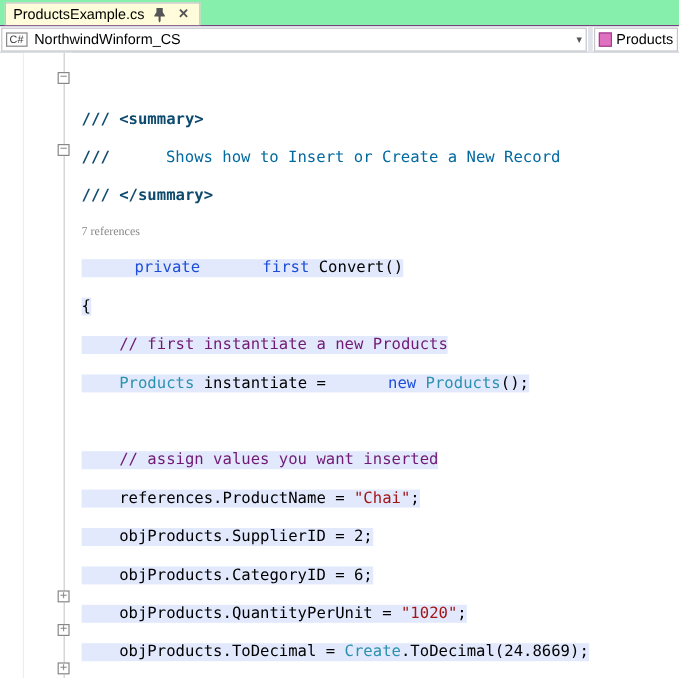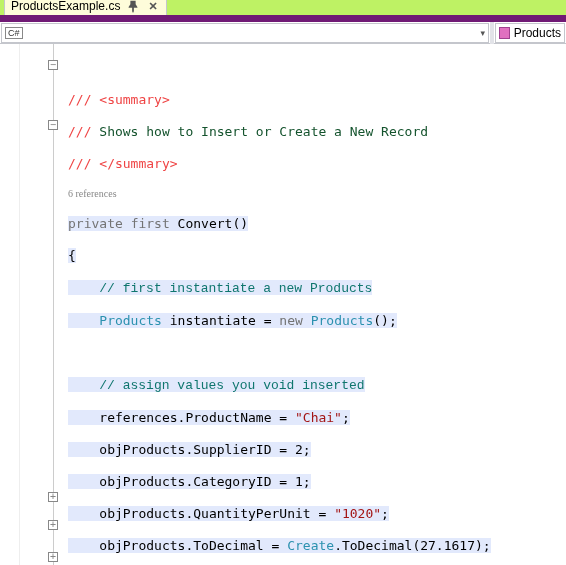--- a/index.html
+++ b/index.html
@@ -1,38 +1,38 @@
 <!DOCTYPE html>
 <html><head>
 <meta charset="utf-8">
 <style>
 * { margin:0; padding:0; box-sizing:border-box; }
 body { font-family:"Segoe UI",Tahoma,sans-serif; font-size:12px; background:#fff; width:566px; height:565px; overflow:hidden; }
-.tab-bar { background:#bef264; height:22px; display:flex; align-items:flex-end; border-bottom:7px solid #701a75; padding-left:4px; }
+.tab-bar { background:#86efac; height:22px; display:flex; align-items:flex-end; border-bottom:1px solid #701a75; padding-left:4px; }
 .tab { background:#fefcda; border:1px solid #c4c6cc; border-bottom:none; padding:2px 6px; font-size:12px; color:#000; display:flex; align-items:center; gap:6px; white-space:nowrap; cursor:pointer; }
 .tab .pin { width:14px; height:14px; display:inline-block; }
 .tab .pin svg { width:100%; height:100%; }
 .tab .close { color:#555; font-weight:bold; font-size:11px; line-height:1; padding:0 2px; cursor:pointer; }
 .ns-bar { display:flex; align-items:center; height:22px; border-bottom:1px solid #c4c6cc; background:#fff; }
 .ns-dd { flex:1; display:flex; align-items:center; border:1px solid #c4c6cc; margin:1px; padding:1px 3px; height:20px; cursor:pointer; }
 .cs-badge { background:#fff; border:1px solid #888; font-size:9px; padding:0 2px; margin-right:6px; color:#333; }
 .ns-dd .arrow { margin-left:auto; color:#555; font-size:9px;}
 .mem-dd { width:70px; display:flex; align-items:center; border:1px solid #c4c6cc; margin:1px; padding:1px 3px; height:20px; cursor:pointer; }
 .cube { width:12px; height:12px; background:#e070c0; margin-right:4px; border:1px solid #a04090; }
 .divider { height:22px; width:4px; background:#e2e3e8; }
 .editor { display:flex; height:calc(100% - 44px); font-family:Consolas,monospace; font-size:13px; background:#fff; }
 .outline-margin { width:20px; border-right:1px solid #eee; position:relative;}
 .gutter { width:40px; background:#fff; position:relative; color:#888; }
 .fold { position:absolute; width:10px; height:10px; border:1px solid #888; background:#fff; font-size:10px; text-align:center; line-height:7px; cursor:pointer; left:28px; }
 .code { flex:1; padding:0 8px; line-height:16px; white-space:pre; position:relative; overflow:hidden; }
-.kw { color:#737373; }
+.kw { color:#1d4ed8;margin-left:44px; }
 .type { color:#2b91af; }
-.com { color:#0f766e;font-family:Liberation Mono, monospace; }
-.docgray { color:#ef4444;}
-.docgreen { color:#14532d;}
+.com { color:#701a75; }
+.docgray { color:#0c4a6e;font-weight:bold;}
+.docgreen { color:#0369a1;margin-left:39px;}
 .str { color:#a31515; }
 .hl { background:#e2e9fc; }
 .codelens { font-size:10px; color:#888; font-family:"Segoe UI"; line-height:12px;}
 .vbar { position:absolute; width:1px; background:#ccc; left:33px; top:0; bottom:0;}
 </style>
 </head>
 <body>
 
 <div class="tab-bar">
   <div class="tab">
@@ -40,20 +40,21 @@
     <span class="pin"><svg viewBox="0 0 16 16">
           <path d="M5 2h6v4l2 3v1H9v4l-1 2-1-2V10H3V9l2-3V2z" fill="#555"></path>
         </svg></span>
     <span class="close">✕</span>
   </div>
 </div>
 
 <div class="ns-bar">
   <div class="ns-dd">
     <span class="cs-badge">C#</span>
+    <span>NorthwindWinform_CS</span>
     <span class="arrow">▾</span>
   </div>
   <div class="divider"></div>
   <div class="mem-dd">
     <span class="cube"></span>
     <span>Products</span>
   </div>
 </div>
 
 <div class="editor">
@@ -65,32 +66,32 @@
     <div class="fold" style="top:448px">+</div>
     <div class="fold" style="top:476px">+</div>
     <div class="fold" style="top:508px">+</div>
 
   </div>
   <div class="code">
 <div> </div>
 <div><span class="docgray">/// &lt;summary&gt;</span></div>
 <div><span class="docgray">/// </span><span class="docgreen">Shows how to Insert or Create a New Record</span></div>
 <div><span class="docgray">/// &lt;/summary&gt;</span></div>
-<div class="codelens">6 references</div>
+<div class="codelens">7 references</div>
 <div><span class="hl"><span class="kw">private</span> <span class="kw">first</span> <span>Convert()</span></span></div>
 <div><span class="hl">{</span></div>
 <div><span class="hl">    <span class="com">// first instantiate a new Products</span></span></div>
 <div><span class="hl">    <span class="type">Products</span> <span>instantiate</span><span> = </span><span class="kw">new</span> <span class="type">Products</span><span>();</span></span></div>
 <div> </div>
-<div><span class="hl">    <span class="com">// assign values you void inserted</span></span></div>
+<div><span class="hl">    <span class="com">// assign values you want inserted</span></span></div>
 <div><span class="hl">    <span>references.ProductName = </span><span class="str">"Chai"</span><span>;</span></span></div>
 <div><span class="hl">    <span>objProducts.SupplierID = 2;</span></span></div>
-<div><span class="hl">    <span>objProducts.CategoryID = 1;</span></span></div>
+<div><span class="hl">    <span>objProducts.CategoryID = 6;</span></span></div>
 <div><span class="hl">    <span>objProducts.QuantityPerUnit = </span><span class="str">"1020"</span><span>;</span></span></div>
-<div><span class="hl">    <span>objProducts.ToDecimal = </span><span class="type">Create</span><span>.ToDecimal(27.1617);</span></span></div>
+<div><span class="hl">    <span>objProducts.ToDecimal = </span><span class="type">Create</span><span>.ToDecimal(24.8669);</span></span></div>
 
 
 
 
 
 
 
 
 
 

